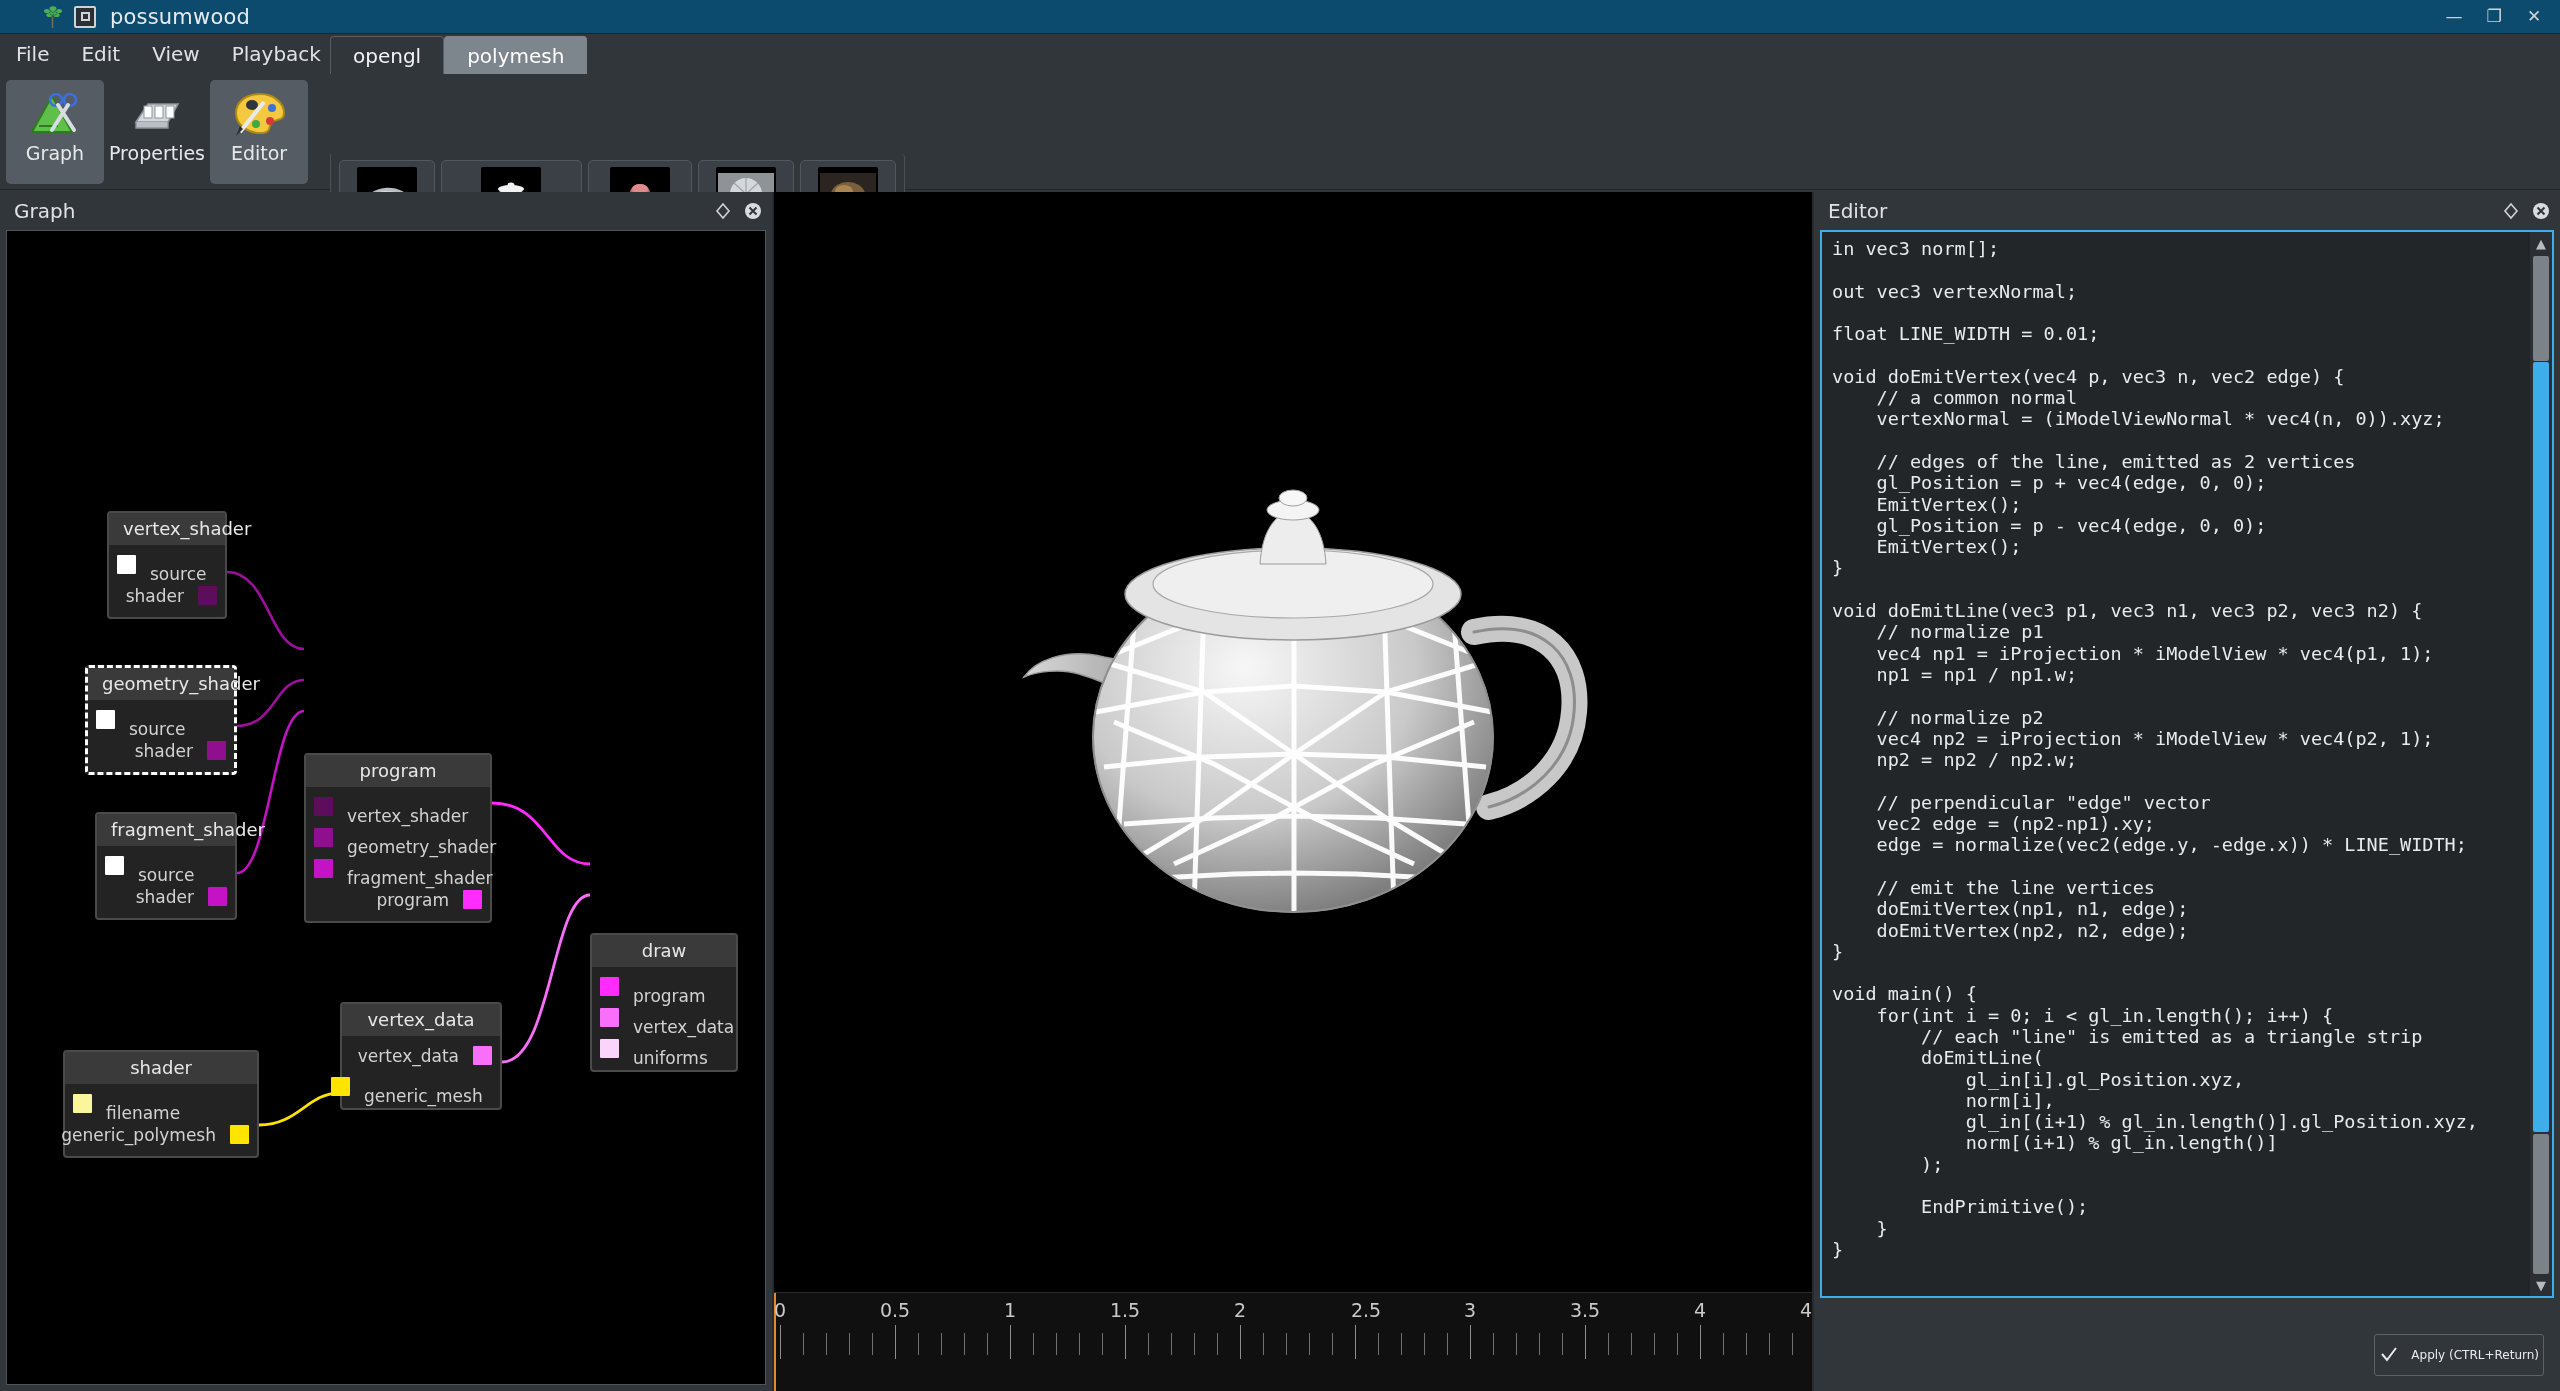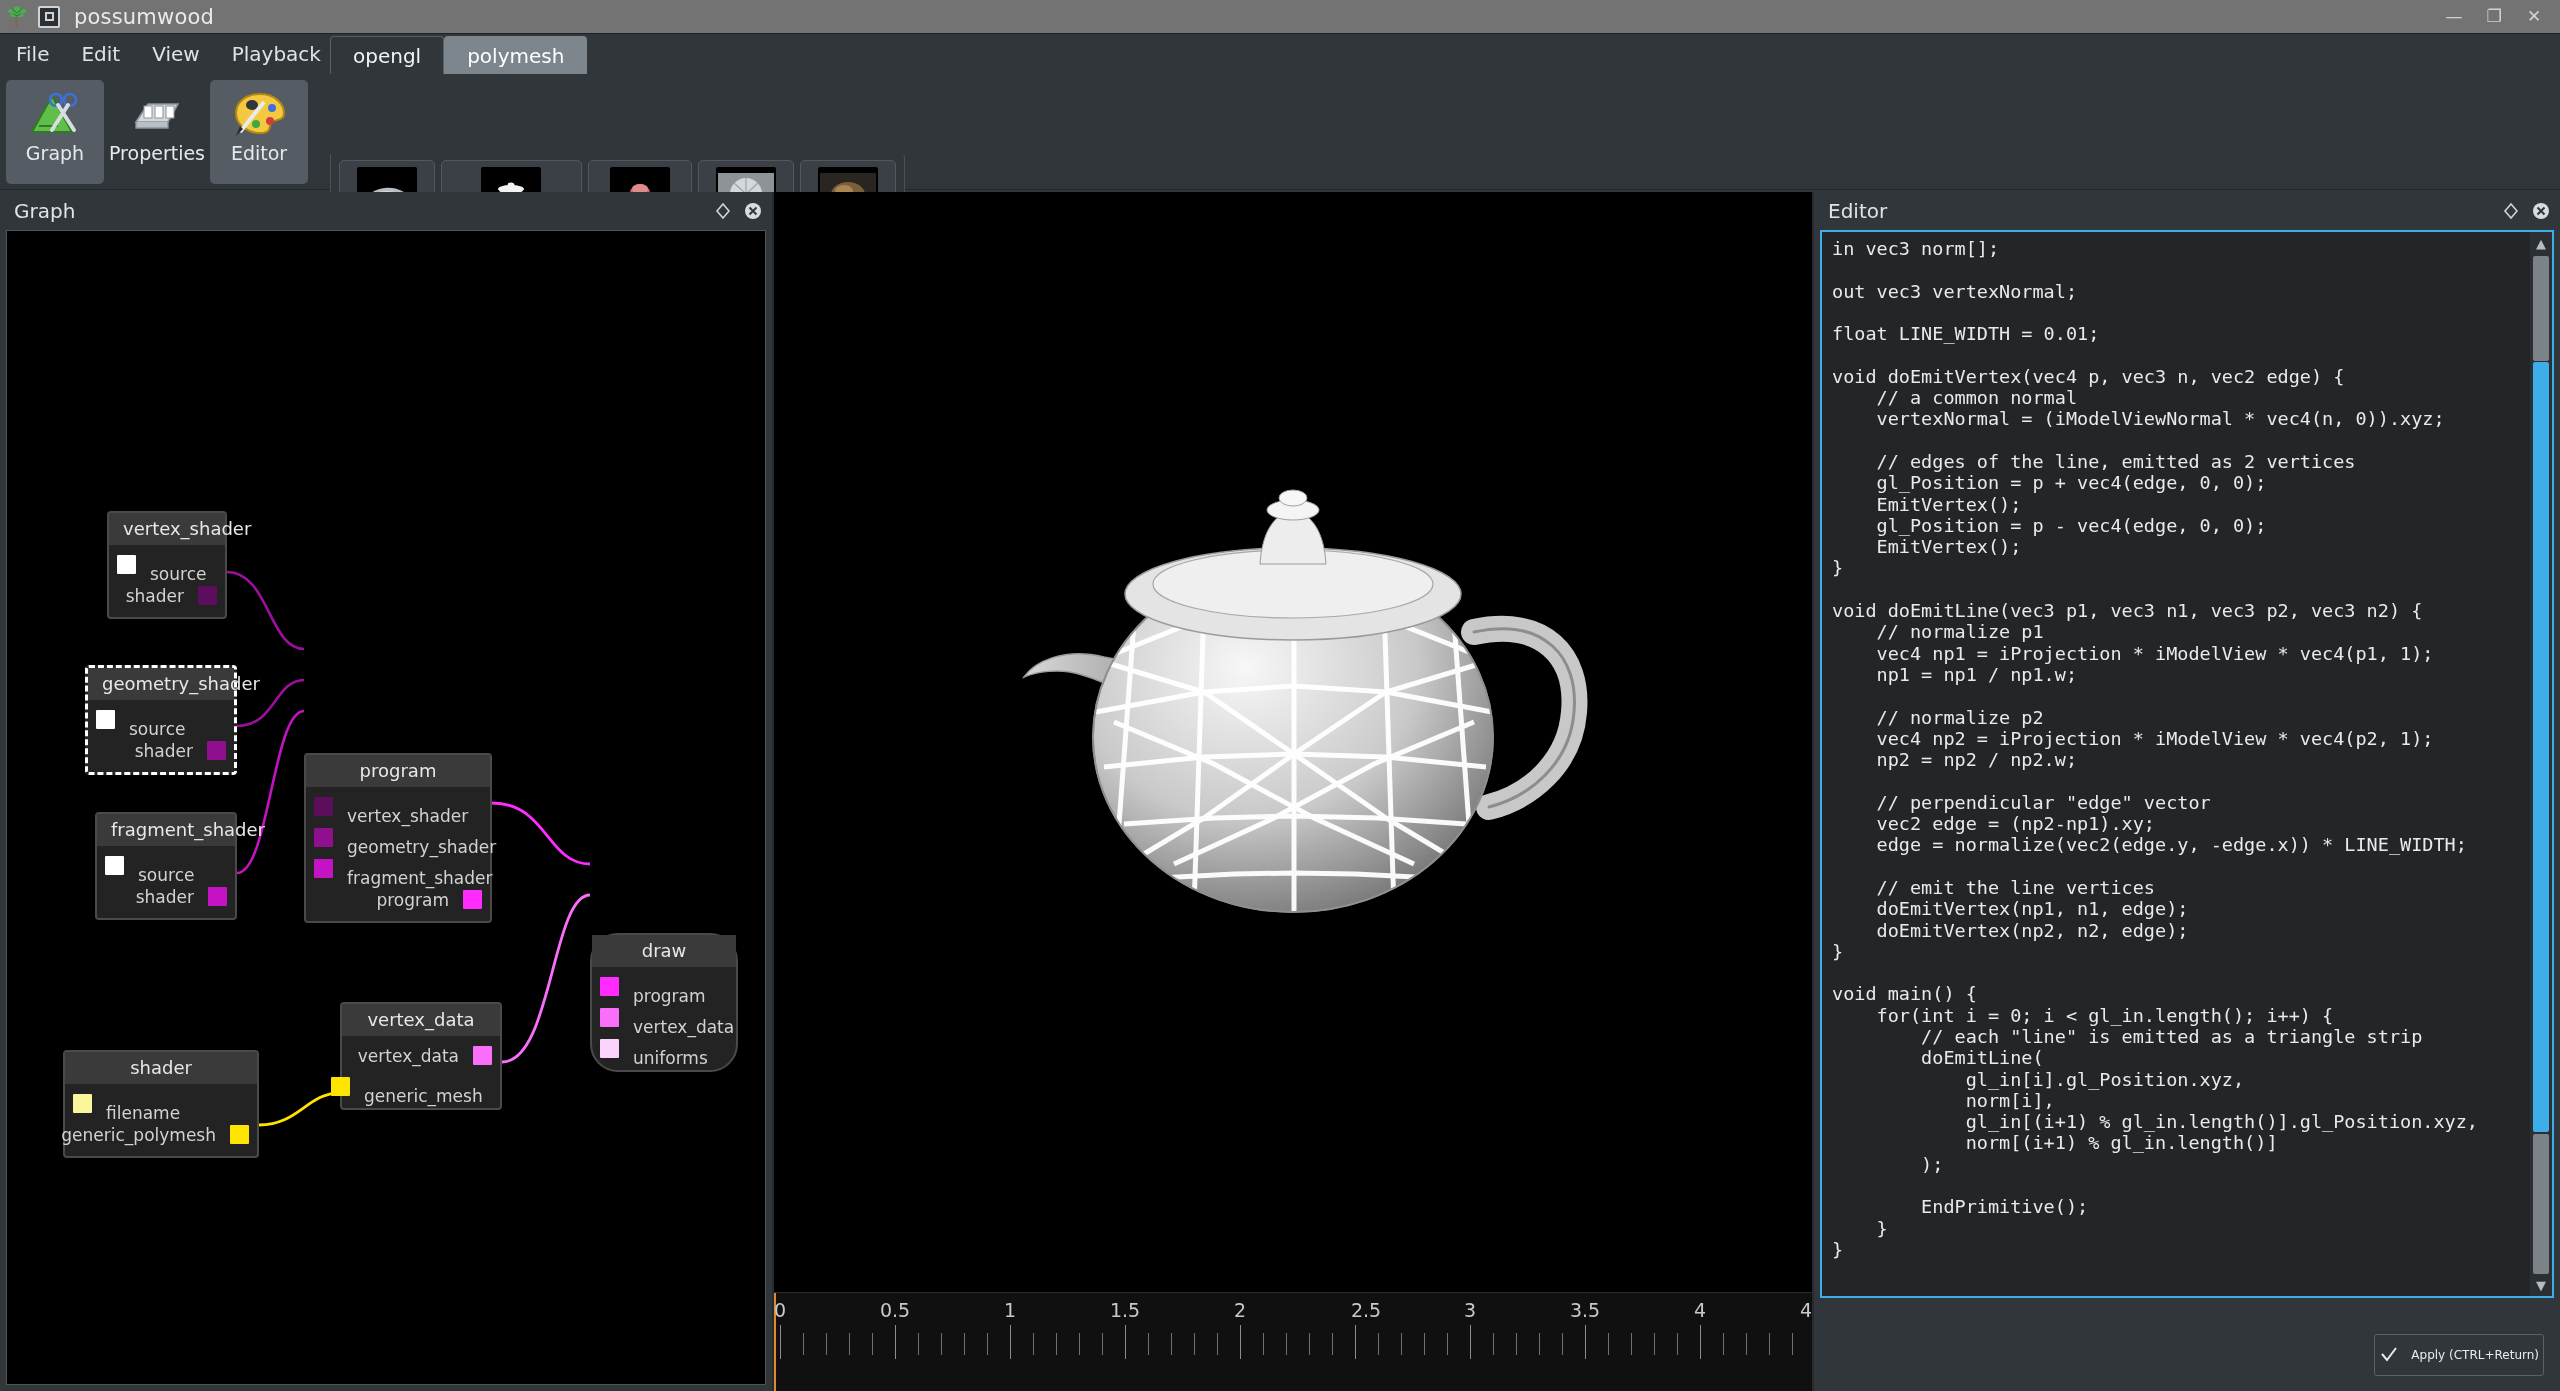--- a/index.html
+++ b/index.html
@@ -7,22 +7,23 @@
     width: 2560px; height: 1391px;
     background: #31363b;
     font-family: "DejaVu Sans", "Liberation Sans", sans-serif;
     overflow: hidden;
   }
   body { position: relative; }
 
   
   #titlebar {
     position: absolute; left: 0; top: 0; width: 2560px; height: 34px;
-    background: #737373; display: flex; align-items: center;
+    background: #0c4a6e; display: flex; align-items: center;
     border-bottom: 1px solid #1f2327;
+    padding-left: 36px;
   }
   .tree-icon { width: 26px; height: 26px; margin-left: 4px; position: relative; }
   .win-icon {
     width: 22px; height: 22px; margin-left: 8px; border: 2px solid #cfd3d6;
     border-radius: 2px; background: #2b3035;
     display: flex; align-items: center; justify-content: center;
   }
   .win-icon i { display: block; width: 9px; height: 9px; border: 2px solid #cfd3d6; }
   #title-text {
     margin-left: 14px; color: #e8ebed; font-size: 21px; letter-spacing: .2px;
@@ -429,21 +430,21 @@
           <span class="port" style="background:#c413c4"></span>
           <span class="port-label">fragment_shader</span>
         </div>
         <div class="port-row out">
           <span class="port-label">program</span>
           <span class="port" style="background:#ff2bff"></span>
         </div>
       </div>
     </div>
 
-    <div class="node" style="left:583px; top:702px; width:148px;border-radius:28px;">
+    <div class="node" style="left:583px; top:702px; width:148px;">
       <div class="node-title">draw</div>
       <div class="node-body">
         <div class="port-row in">
           <span class="port" style="background:#ff2bff"></span>
           <span class="port-label">program</span>
         </div>
         <div class="port-row in">
           <span class="port" style="background:#f96ff9"></span>
           <span class="port-label">vertex_data</span>
         </div>

